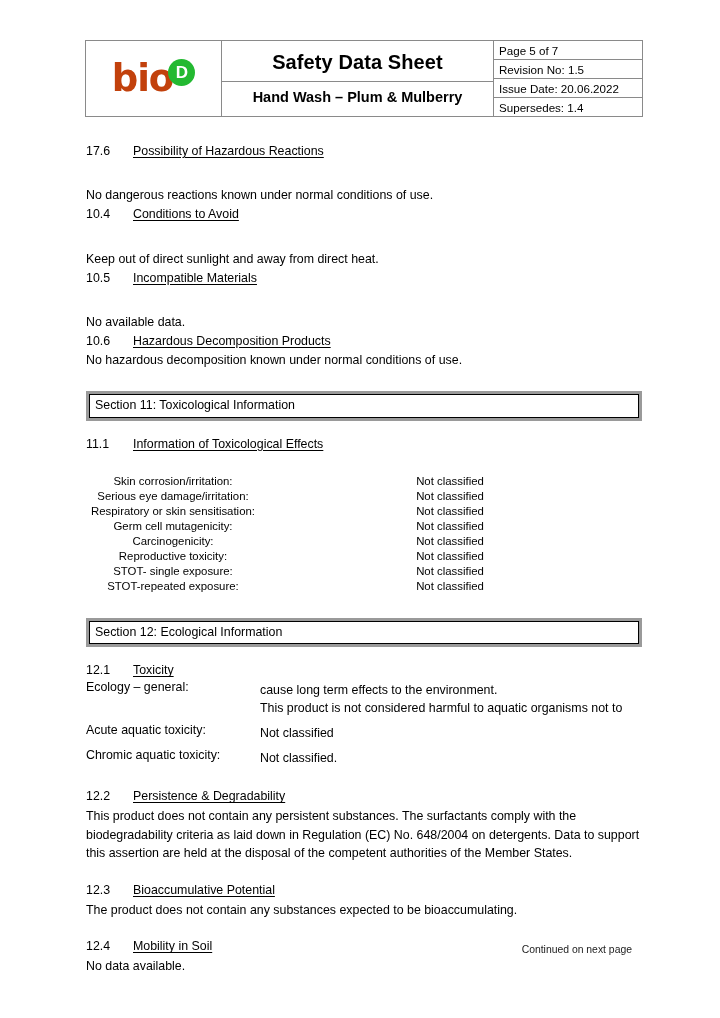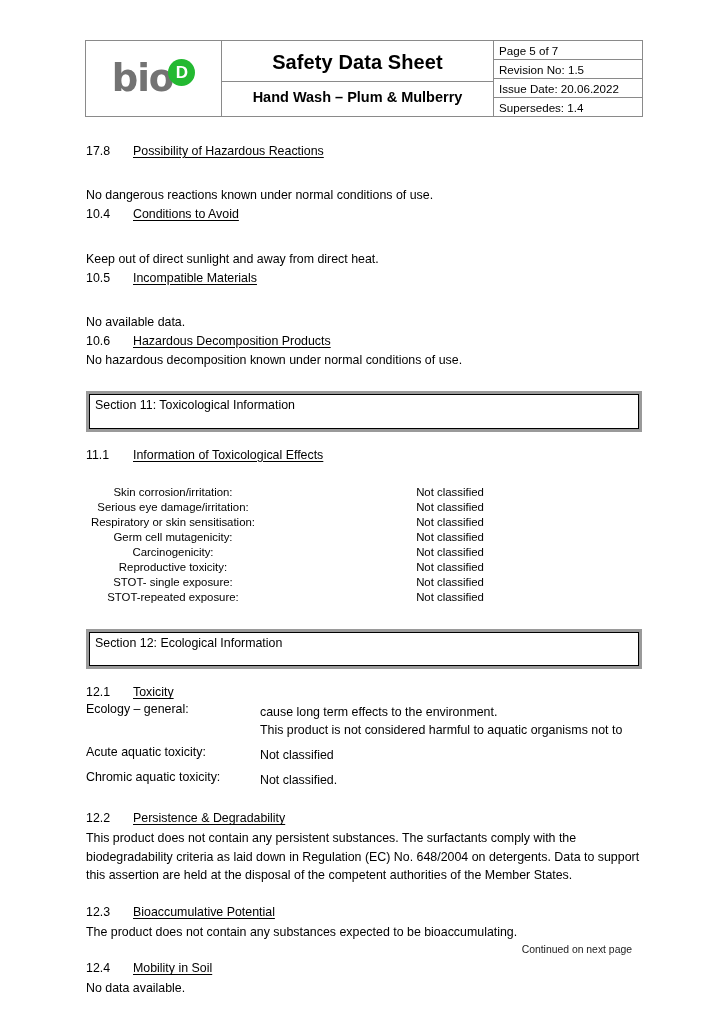--- a/index.html
+++ b/index.html
@@ -46,21 +46,21 @@
     position: relative;
     line-height: 1;
     padding: 4px 2px;
   }
   .logo-bio {
     font-family: "DejaVu Sans", sans-serif;
     font-weight: bold;
     font-size: 37px;
     letter-spacing: -1px;
     vertical-align: middle;
-    color: #737373;
+    color: #c2410c;
   }
   .logo-d {
     display: inline-block;
     vertical-align: middle;
     width: 27px;
     height: 27px;
     border-radius: 50%;
     background: #23b931;
     color: #ffffff;
     font-family: "Liberation Sans", sans-serif;
@@ -137,21 +137,21 @@
   
   .section-banner {
     width: 556px;
     box-sizing: border-box;
     border: 3px solid #9a9a9a;
     padding: 0;
     background: #ffffff;
   }
   .section-banner-inner {
     border: 1px solid #000000;
-    padding: 3px 0 14px 5px;
+    padding: 3px 0 3px 5px;
     font-size: 12.4px;
     line-height: 1.25;
   }
 
   
   .kv { font-size: 11.4px; line-height: 1.0; text-align: center; }
   .kv-row {
     display: flex;
     margin-bottom: 3.6px;
   }
@@ -223,21 +223,21 @@
         </tbody>
             </table>
       </td>
     </tr>
   </tbody>
     </table>
 
   <div class="body">
 
     <div class="row-num">
-      <span class="num">17.8</span>
+      <span class="num">17.6</span>
       <span class="ttl">Possibility of Hazardous Reactions</span>
     </div>
     <div class="para tight">No dangerous reactions known under normal conditions of use.</div>
 
     <div class="row-num">
       <span class="num">10.4</span>
       <span class="ttl">Conditions to Avoid</span>
     </div>
     <div class="para tight">Keep out of direct sunlight and away from direct heat.</div>
 

